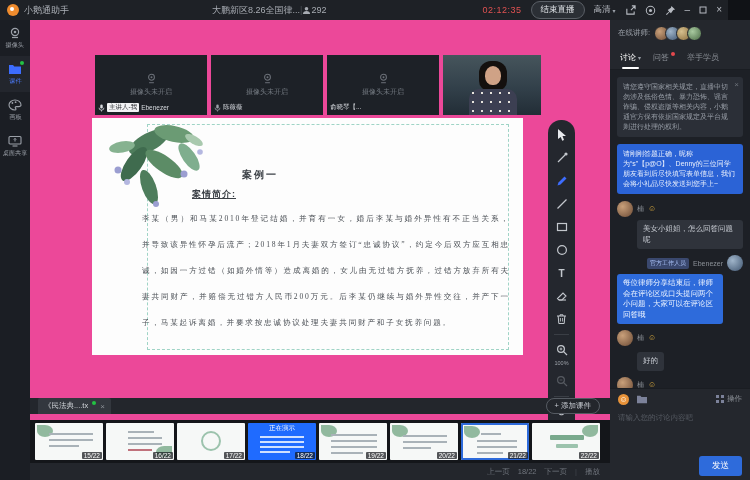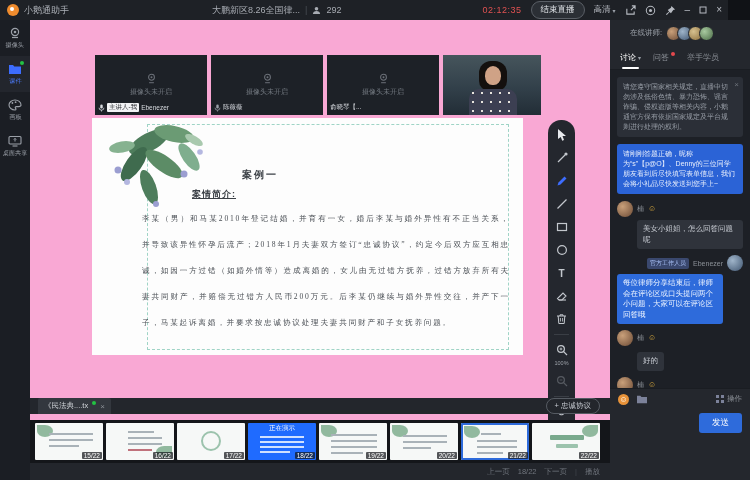--- a/index.html
+++ b/index.html
@@ -5,41 +5,41 @@
   * { margin:0; padding:0; box-sizing:border-box; }
   html,body { width:750px; height:480px; overflow:hidden; background:#101216;
     font-family:"Liberation Sans","DejaVu Sans",sans-serif; color:#c9cdd4; }
 
   
   .titlebar{position:absolute;top:0;left:0;width:728px;height:20px;background:#1e2126;
     display:flex;align-items:center;z-index:30;}
   .logo{width:12px;height:12px;border-radius:50%;background:#f08c2e;margin:0 5px 0 7px;position:relative;}
   .logo::after{content:"";position:absolute;left:3px;top:3px;width:4px;height:4px;border-radius:50%;background:#fff;}
   .appname{font-size:9px;color:#aeb2b9;}
-  .tb-center{position:absolute;left:212px;top:0;height:20px;display:flex;align-items:center;gap:5px;font-size:9px;color:#a7abb2;}
+  .tb-center{position:absolute;left:212px;top:0;height:20px;display:flex;align-items:center;font-size:9px;color:#a7abb2;}
   .tb-sep{color:#4a4e55;}
   .tb-right{position:absolute;right:6px;top:0;height:20px;display:flex;align-items:center;gap:9px;}
   .timer{color:#e05252;font-size:9px;letter-spacing:.5px;}
   .endlive{font-size:8.5px;color:#e3e6ea;background:#2b2f35;border:1px solid #5a5f66;
     border-radius:9px;padding:2px 9px;cursor:pointer;}
   .quality{font-size:8.5px;color:#b6bac1;display:flex;align-items:center;gap:2px;cursor:pointer;}
   .wbtn{color:#b6bac1;font-size:10px;line-height:10px;cursor:pointer;display:flex;align-items:center;}
   .wbtn svg{display:block;}
 
   
   .sidebar{position:absolute;top:20px;left:0;width:30px;height:460px;background:#1b1e24;z-index:20;}
   .side-item{width:30px;padding:7px 0 6px;display:flex;flex-direction:column;align-items:center;gap:2px;cursor:pointer;position:relative;}
   .side-item .lbl{font-size:6.5px;color:#9ba0a8;transform:scale(.95);white-space:nowrap;}
   .side-item.active{background:#23262d;}
   .side-item.active .lbl{color:#4d7dff;}
   .side-item svg{display:block;}
   .greendot{position:absolute;top:5px;right:6px;width:4px;height:4px;border-radius:50%;background:#23c343;}
 
   
-  .main{position:absolute;top:20px;left:30px;width:580px;height:460px;background:#f9a8d4;padding-left:20px;}
+  .main{position:absolute;top:20px;left:30px;width:580px;height:460px;background:#ec4899;padding-left:20px;}
 
   
   .camstrip{position:absolute;top:35px;left:65px;display:flex;gap:4px;}
   .camslot{width:112px;height:60px;background:#1d2127;position:relative;display:flex;flex-direction:column;align-items:center;justify-content:center;gap:3px;}
   .cam-off{font-size:7px;color:#757b83;}
   .cam-tag{position:absolute;left:3px;bottom:3px;display:flex;align-items:center;gap:2px;font-size:6.5px;color:#d8dbe0;white-space:nowrap;}
   .role-badge{background:#f2f3f5;color:#26292e;padding:0 2px;border-radius:1px;font-size:6.5px;}
   .video{width:98px;height:60px;position:relative;overflow:hidden;background:linear-gradient(180deg,#46555c 0%,#32404a 55%,#222d36 100%);}
   .hair{position:absolute;left:36px;top:6px;width:28px;height:30px;border-radius:12px 12px 10px 10px;background:#14100e;}
   .face{position:absolute;left:42px;top:11px;width:16px;height:19px;border-radius:50% 50% 46% 46%;background:#cfa286;}
@@ -94,21 +94,21 @@
 
   
   .bottombar{position:absolute;left:0;top:443px;width:580px;height:17px;background:#23262c;
     display:flex;align-items:center;justify-content:flex-end;gap:8px;padding-right:10px;font-size:7.5px;color:#70757d;}
   .pager-item{cursor:pointer;}
   .pager-sep{color:#42464d;}
 
   
   .rpanel{position:absolute;top:20px;right:0;width:140px;height:460px;background:#24272d;
     display:flex;flex-direction:column;}
-  .lect-row{height:26px;display:flex;align-items:center;padding:0 20px;gap:4px;flex:none;}
+  .lect-row{height:26px;display:flex;align-items:center;padding:0 8px;gap:4px;flex:none;}
   .lect-lbl{font-size:7.5px;color:#9ba0a8;white-space:nowrap;}
   .avs{display:flex;}
   .av{width:15px;height:15px;border-radius:50%;border:1px solid #24272d;margin-left:-4px;flex:none;}
   .av:first-child{margin-left:0;}
   .av1{background:radial-gradient(circle at 35% 35%,#c9a07a,#6b4a35);}
   .av2{background:radial-gradient(circle at 35% 35%,#9fb4c9,#3f5570);}
   .av3{background:radial-gradient(circle at 35% 35%,#d6c08f,#8a6d3b);}
   .av4{background:radial-gradient(circle at 35% 35%,#a8c9a0,#4a6b45);}
   .tabs{height:24px;display:flex;align-items:center;gap:12px;padding:0 10px;flex:none;border-bottom:1px solid #1a1d22;}
   .tab{font-size:8px;color:#8b9097;cursor:pointer;position:relative;display:flex;align-items:center;gap:2px;height:100%;}
@@ -377,21 +377,21 @@
     <span class="tool t-undo"></span>
     <span class="tool t-redo"></span>
   </div>
 
   <div class="docbar">
     <div class="doctab">
       <span>《民法典....tx</span>
       <span class="gdot"></span>
       <span class="x">×</span>
     </div>
-    <button class="addbtn">+ 忠诚协议</button>
+    <button class="addbtn">+ 添加课件</button>
   </div>
 
   <div class="filmstrip">
     <div class="thumb">
       <span class="plantblob" style="left:2px;top:2px;"></span>
       <span class="ln" style="top:10px;width:44px;"></span>
         <span class="ln" style="top:16px;width:44px;"></span>
         <span class="ln" style="top:22px;width:30px;"></span>
       <span class="pagebadge">15/22</span>
     </div>
@@ -528,17 +528,18 @@
     <div class="iconrow">
       <span class="emojibtn">☺</span>
       <svg width="12" height="10" viewBox="0 0 14 12">
           <path d="M1 2h4l1.3 1.5H13V11H1z" fill="#7c829a"></path>
         </svg>
       <span class="ops">
         <span class="gridicon"></span>
         <span>操作</span>
       </span>
     </div>
+    <textarea class="chatinput" placeholder="请输入您的讨论内容吧" style=""></textarea>
     <div class="sendrow">
       <button class="sendbtn">发送</button>
     </div>
   </div>
 </div>
 
 </body></html>

